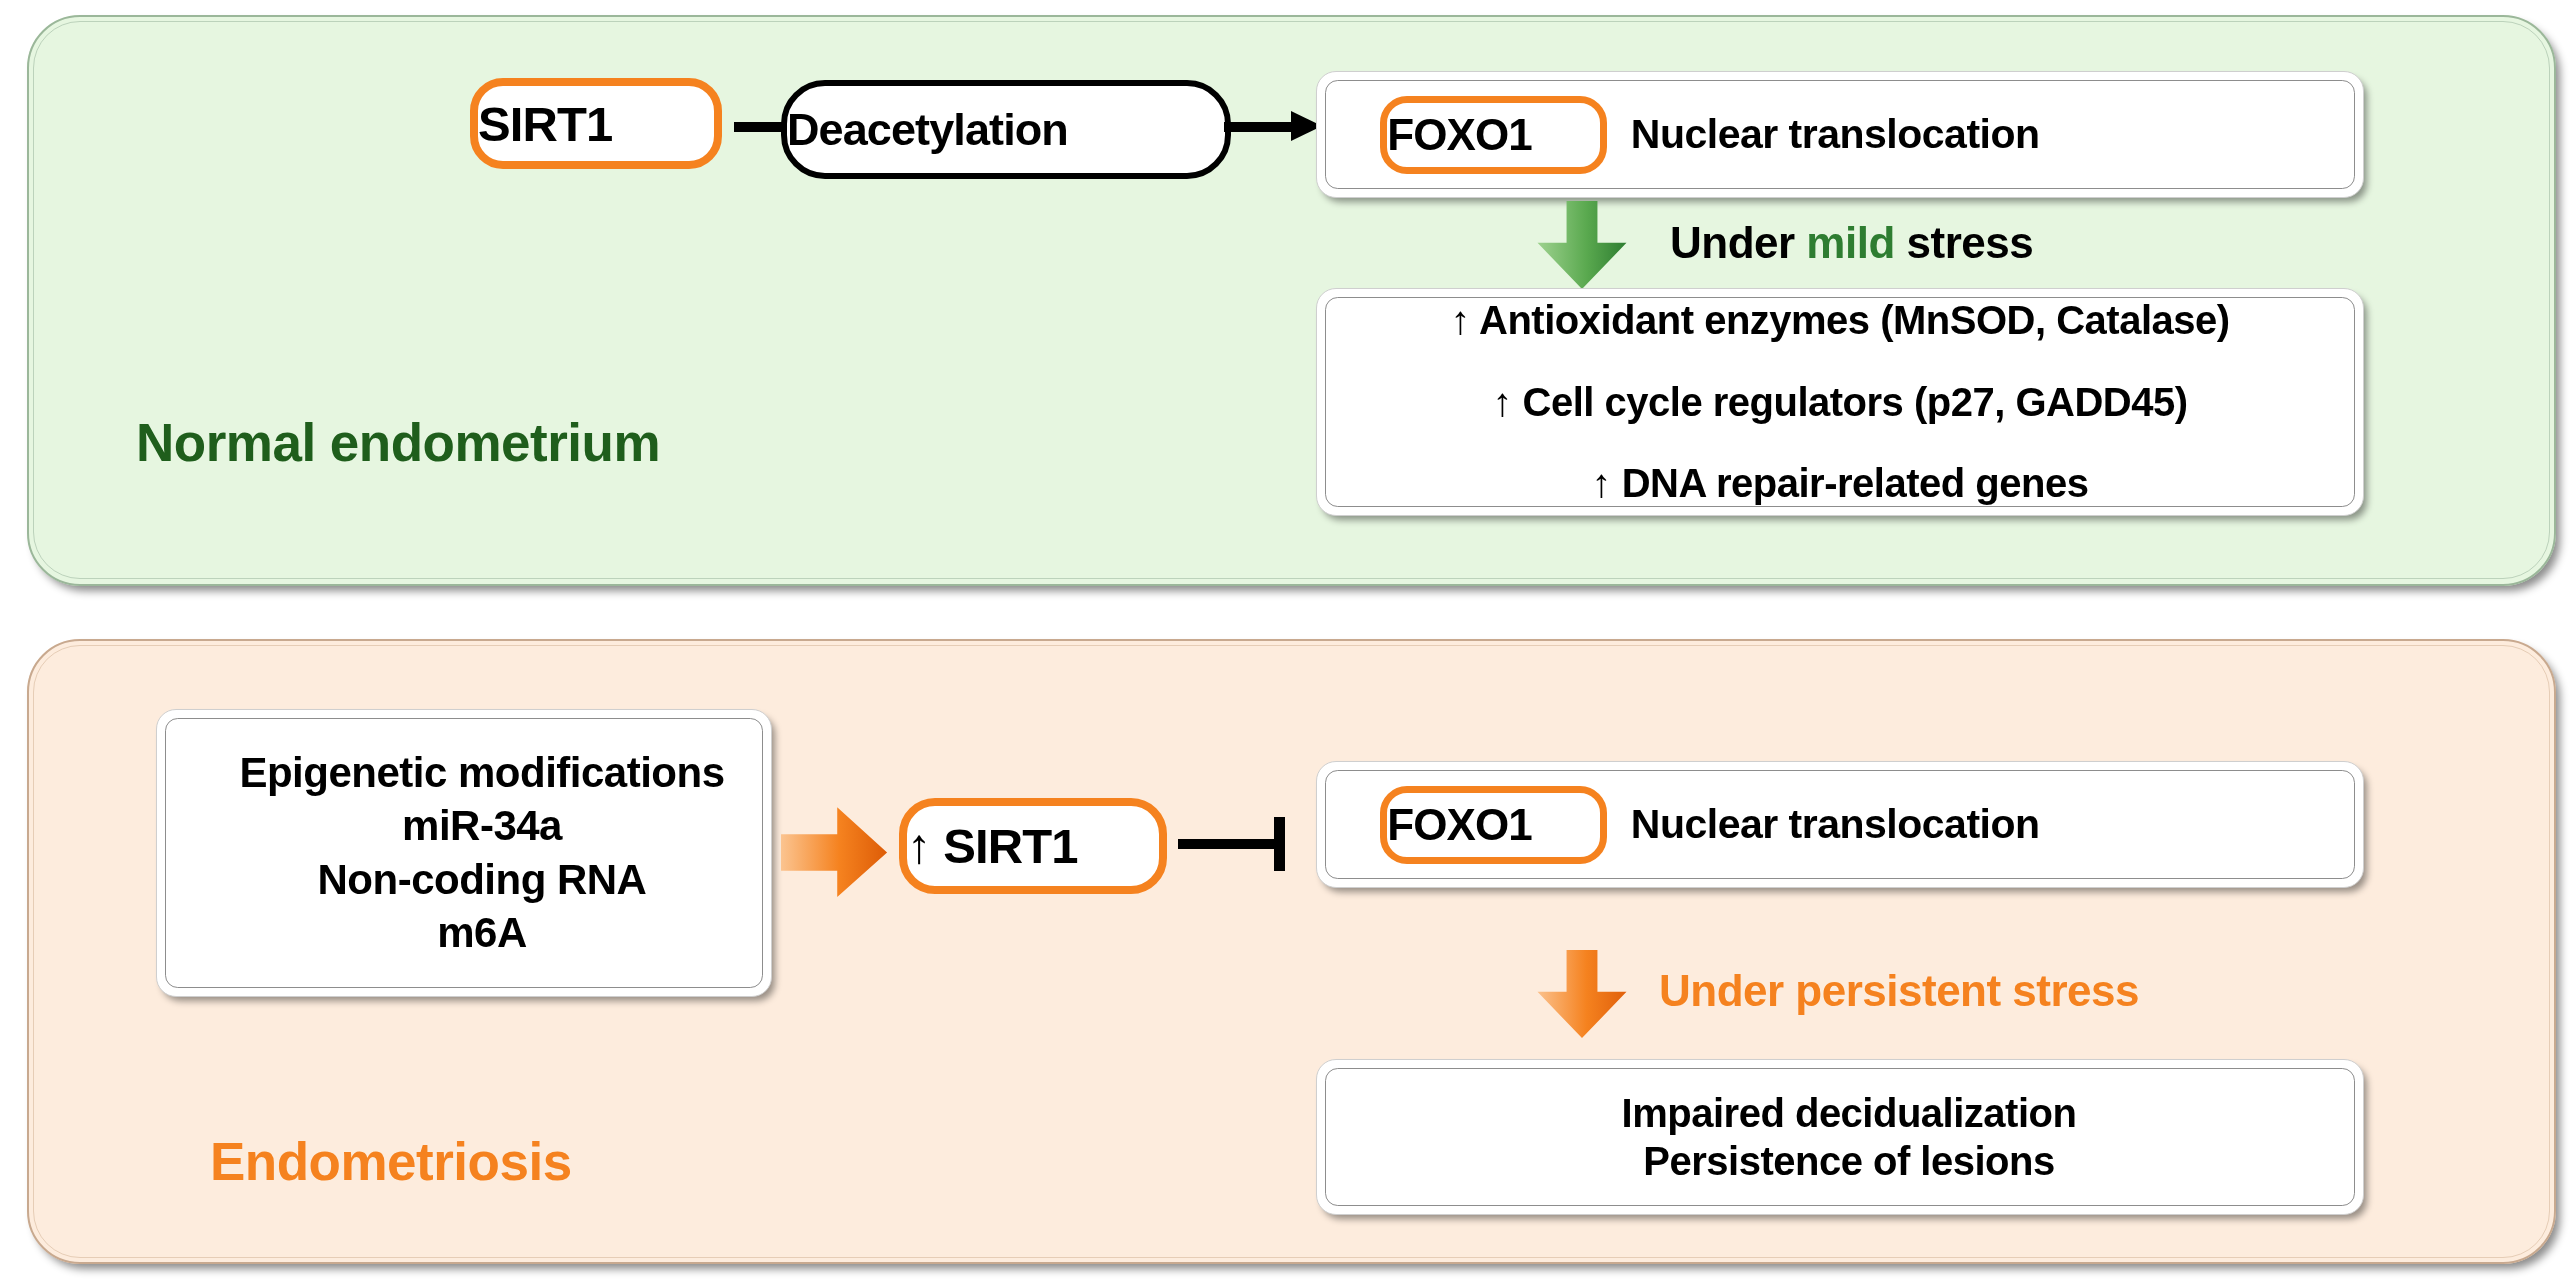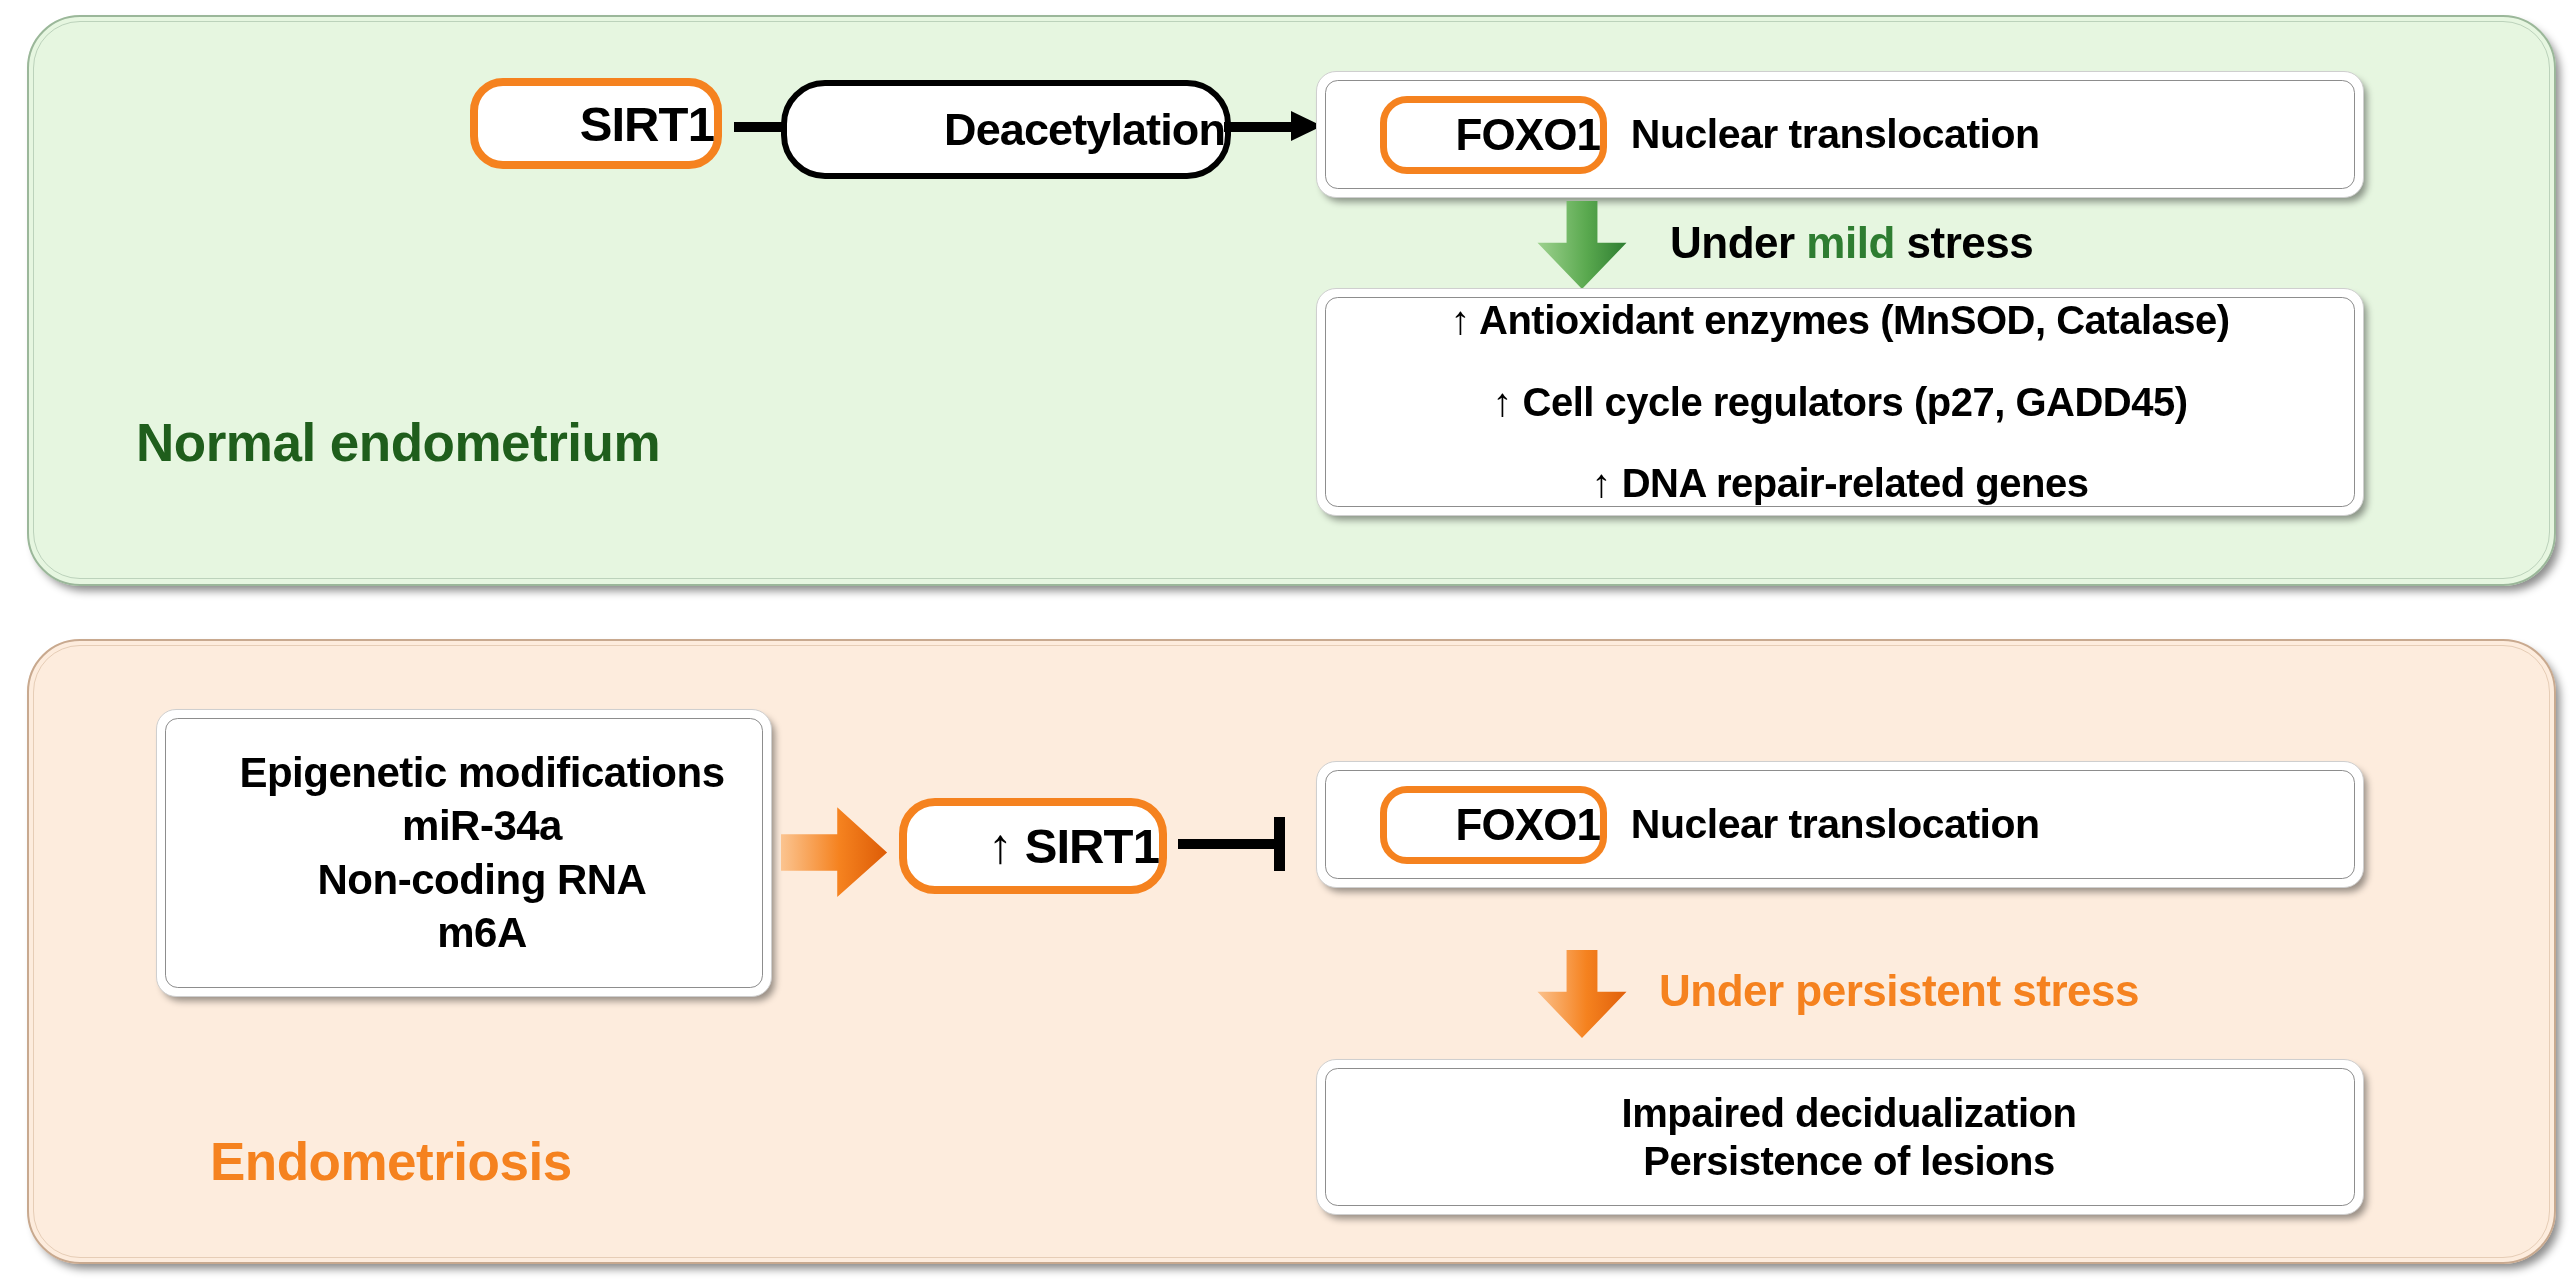--- a/index.html
+++ b/index.html
@@ -64,21 +64,21 @@
     align-items:center;
     justify-content:center;
     flex-direction:column;
   }
 
   
   .pill{
     position:absolute;
     background:#ffffff;
     box-sizing:border-box;
-    display:flex;align-items:center;justify-content:flex-end;
+    display:flex;align-items:center;justify-content:flex-start;
     white-space:nowrap;
   }
   .pill.orange{border:8.2px solid #f5821f;}
   .pill.black{border:6.3px solid #000000;}
 
   
   .t-bold{font-weight:bold;color:#000;}
   .t-line{font-weight:bold;color:#000;white-space:nowrap;text-align:center;}
 
   

